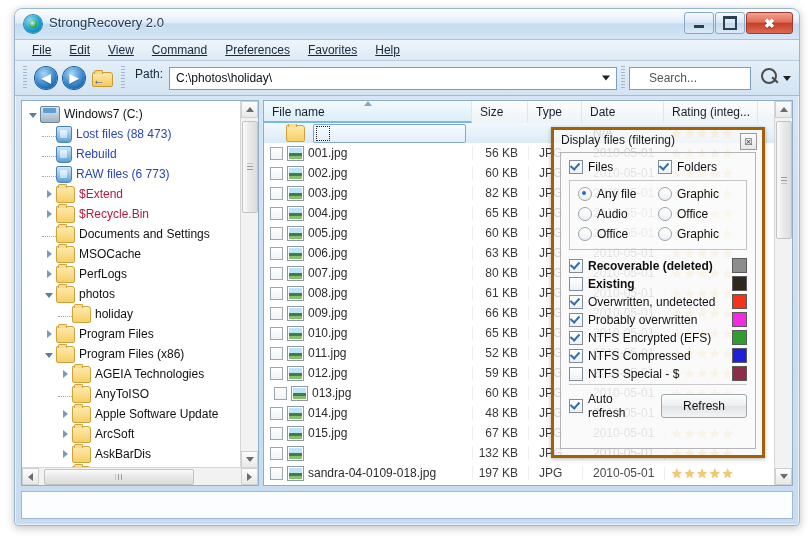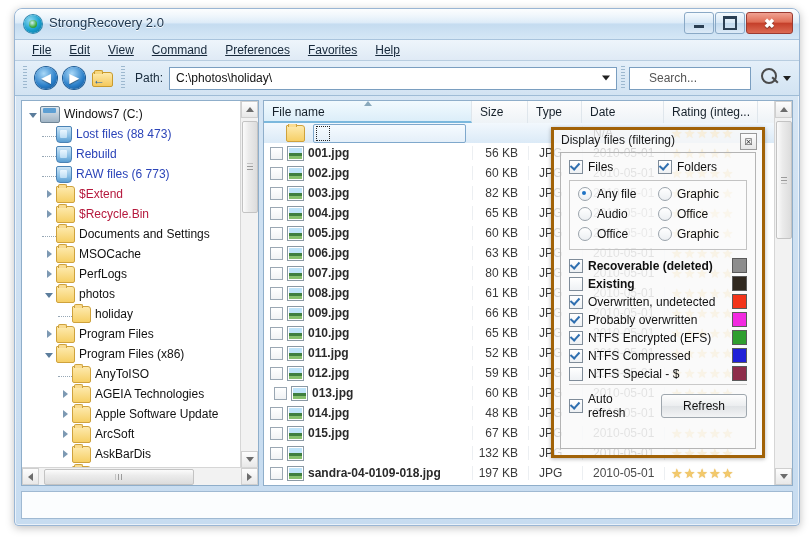--- a/index.html
+++ b/index.html
@@ -58,21 +58,21 @@
     box-shadow:0 0 0 1px #1d5c96,0 1px 1px rgba(255,255,255,.8);}
   .navbtn .arr{position:absolute;left:50%;top:50%;transform:translate(-50%,-50%);
     color:#fff;font-size:12px;font-weight:bold;line-height:1;text-shadow:0 1px 1px rgba(0,0,0,.4);}
   .upbtn{width:22px;height:20px;position:relative;}
   .upbtn .fold{position:absolute;left:1px;top:4px;width:19px;height:13px;border-radius:2px 3px 2px 2px;
     background:linear-gradient(to bottom,#fde9ab,#f5c95c);border:1px solid #c99b2e;}
   .upbtn .fold::before{content:"";position:absolute;left:1px;top:-3px;width:7px;height:3px;
     background:#f7d77e;border:1px solid #c99b2e;border-bottom:none;border-radius:2px 2px 0 0;}
   .upbtn .ua{position:absolute;left:2px;top:5px;color:#1a5fa8;font-size:12px;font-weight:bold;}
 
-  .path-wrap{display:flex;align-items:center;flex:1;padding-left:6px;}
+  .path-wrap{display:flex;align-items:flex-start;flex:1;padding-left:6px;}
   .path-label{font-size:12px;color:#17293b;margin-right:6px;}
   .combo{flex:1;height:21px;background:#fff;border:1px solid #7a9ec0;position:relative;display:flex;align-items:center;}
   .combo .val{padding-left:6px;font-size:12px;color:#111;}
   .combo .caret{position:absolute;right:6px;top:50%;transform:translateY(-50%);
     width:0;height:0;border-left:4px solid transparent;border-right:4px solid transparent;border-top:5px solid #202020;}
   .search-wrap{display:flex;align-items:center;padding-right:4px;}
   .search-combo{width:120px;height:21px;background:#fff;border:1px solid #7a9ec0;position:relative;display:flex;align-items:center;}
   .search-combo .val{padding-left:19px;font-size:12px;color:#555;}
   .mag{position:relative;width:24px;height:24px;margin-left:6px;}
   .mag .lens{position:absolute;left:4px;top:2px;width:12px;height:12px;border:2px solid #4b4b4b;border-radius:50%;}
@@ -136,21 +136,21 @@
   .lhead{display:flex;height:22px;background:linear-gradient(to bottom,#fdfdfd,#eef3f7);
     border-bottom:1px solid #c8d4de;position:relative;}
   .lhead .hc{font-size:12px;color:#16212b;padding:4px 0 0 8px;box-sizing:border-box;
     border-right:1px solid #dfe6ec;position:relative;white-space:nowrap;overflow:hidden;}
   .lhead .hc.sorted{background:linear-gradient(to bottom,#f2fafe,#dceef9);border-bottom:2px solid #7bb8dd;}
   .sortmark{position:absolute;left:50%;top:0px;transform:translateX(-50%);
     width:0;height:0;border-left:4px solid transparent;border-right:4px solid transparent;border-bottom:5px solid #8aa9bc;}
   .rows{position:absolute;left:0;right:17px;top:22px;bottom:0;overflow:hidden;}
   .row{display:flex;height:20px;align-items:center;font-size:12px;color:#2a2a2a;position:relative;}
   .row .cell{box-sizing:border-box;white-space:nowrap;overflow:hidden;}
-  .c-name{padding-left:6px;display:flex;align-items:center;gap:4px;font-weight:bold;}
+  .c-name{padding-left:6px;display:flex;align-items:center;gap:4px;}
   .c-size{text-align:right;padding-right:10px;color:#3a3a3a;border-left:1px solid #eceff2;}
   .c-type{padding-left:10px;color:#3a3a3a;border-left:1px solid #eceff2;}
   .c-date{padding-left:10px;color:#4a4a4a;border-left:1px solid #eceff2;}
   .c-rating{padding-left:6px;border-left:1px solid #eceff2;}
   .cb{width:11px;height:11px;border:1px solid #9aa7b3;background:linear-gradient(to bottom,#fff,#f0f2f4);flex:none;}
   .fileico{width:15px;height:13px;flex:none;position:relative;border:1px solid #8b9aa6;background:#fff;}
   .fileico i{position:absolute;left:1px;top:1px;right:1px;bottom:1px;
     background:linear-gradient(to bottom,#bfe4fa 0 45%,#3f7f3f 46% 70%,#86c06d 71% 100%);}
   .row.sel-parent{background:linear-gradient(to bottom,#f2f8fd,#dbeaf7);}
   .parentbox{flex:1;height:17px;border:1px solid #7fa8cc;border-radius:2px;margin-right:6px;
@@ -325,28 +325,28 @@
               <span class="tw"><span class="exp"></span></span>
               <span class="ico folder"></span>
               <span class="tlabel t-black">Program Files</span>
             </div>
             <div class="tnode" style="padding-left: 16px;">
               <span class="tw"><span class="exp open"></span></span>
               <span class="ico folder"></span>
               <span class="tlabel t-black">Program Files (x86)</span>
             </div>
             <div class="tnode" style="padding-left: 32px;">
+              <span class="tw"><span class="exp"></span></span>
+              <span class="ico folder"></span>
+              <span class="tlabel t-black">AGEIA Technologies</span>
+            </div>
+            <div class="tnode" style="padding-left: 32px;">
               <span class="tw"><span class="dots"></span></span>
               <span class="ico folder"></span>
               <span class="tlabel t-black">AnyToISO</span>
-            </div>
-            <div class="tnode" style="padding-left: 32px;">
-              <span class="tw"><span class="exp"></span></span>
-              <span class="ico folder"></span>
-              <span class="tlabel t-black">AGEIA Technologies</span>
             </div>
             <div class="tnode" style="padding-left: 32px;">
               <span class="tw"><span class="exp"></span></span>
               <span class="ico folder"></span>
               <span class="tlabel t-black">Apple Software Update</span>
             </div>
             <div class="tnode" style="padding-left: 32px;">
               <span class="tw"><span class="exp"></span></span>
               <span class="ico folder"></span>
               <span class="tlabel t-black">ArcSoft</span>

